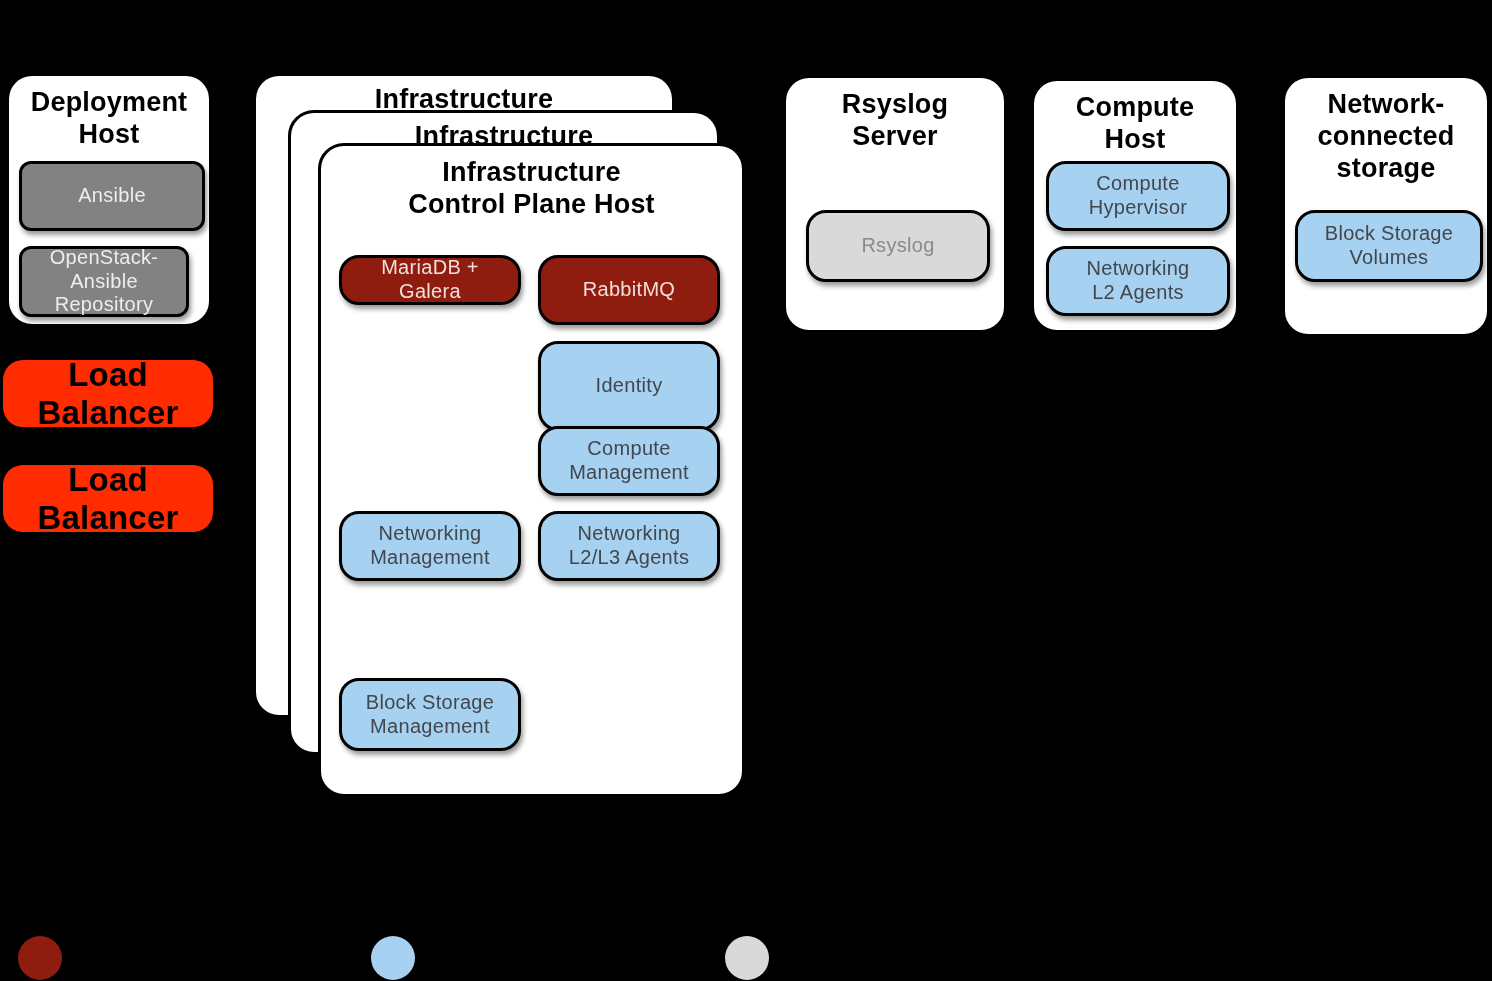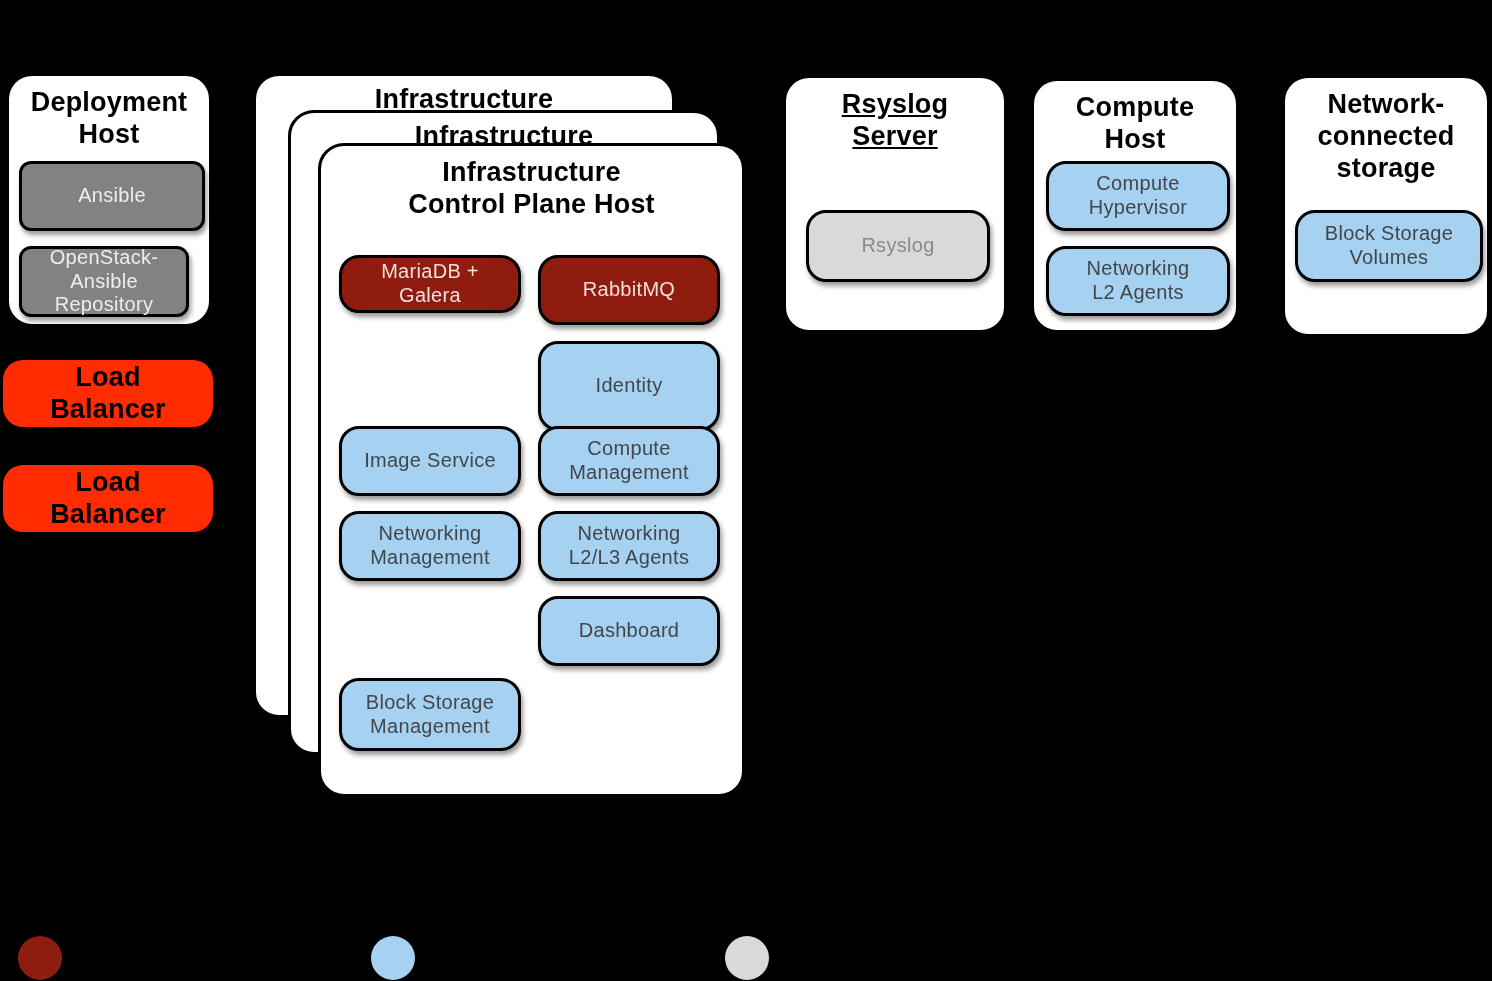--- a/index.html
+++ b/index.html
@@ -26,21 +26,21 @@
     letter-spacing:0.3px;
   }
   .svc.shared{background:#8F1D0F;color:#F2DEDA;}
   .svc.openstack{background:#A7D1F0;color:#41474C;}
   .svc.tool{background:#828282;color:#EDEDED;border-radius:12px;}
   .svc.support{background:#D9D9D9;color:#8A8A8A;}
   .lb{
     position:absolute;box-sizing:border-box;border-radius:20px;
     background:#FF2B01;color:#000000;
     display:flex;align-items:center;justify-content:center;
-    text-align:center;font-weight:bold;font-size:27px;line-height:1.15;
+    text-align:center;font-weight:bold;font-size:33px;line-height:1.15;
     white-space:pre-line;letter-spacing:0.2px;
   }
   .dot{position:absolute;width:44px;height:44px;border-radius:50%;}
   .dot.shared{background:#8F1D0F;}
   .dot.openstack{background:#A7D1F0;}
   .dot.support{background:#D9D9D9;}
 </style>
 </head>
 <body>
 
@@ -64,42 +64,40 @@
 </div>
 <div class="card" style="left:288px;top:110px;width:432px;height:645px;">
   <div class="card-title" style="padding-top:8px;">Infrastructure
 Control Plane Host</div>
 </div>
 
 <div class="card" style="left:318px;top:143px;width:427px;height:654px;">
   <div class="card-title">Infrastructure
 Control Plane Host</div>
 
-  <div class="svc shared" style="left:18px;top:109px;width:182px;height:58px;">MariaDB +
+  <div class="svc shared" style="left:18px;top:109px;width:182px;height:50px;">MariaDB +
 Galera</div>
   <div class="svc shared" style="left:217px;top:109px;width:182px;height:70px;">RabbitMQ</div>
 
   <div class="svc openstack" style="left:217px;top:195px;width:182px;height:90px;">Identity</div>
 
-  <div class="svc openstack" style="left:18px;top:280px;width:182px;height:70px;">Image Service</div>
   <div class="svc openstack" style="left:217px;top:280px;width:182px;height:70px;">Compute
 Management</div>
 
   <div class="svc openstack" style="left:18px;top:365px;width:182px;height:70px;">Networking
 Management</div>
   <div class="svc openstack" style="left:217px;top:365px;width:182px;height:70px;">Networking
 L2/L3 Agents</div>
 
-  <div class="svc openstack" style="left:217px;top:450px;width:182px;height:70px;">Dashboard</div>
 
   <div class="svc openstack" style="left:18px;top:532px;width:182px;height:73px;">Block Storage
 Management</div>
 </div>
 
-<div class="card" style="left:783px;top:75px;width:224px;height:258px;text-decoration:underline;">
+<div class="card" style="left:783px;top:75px;width:224px;height:258px;">
   <div class="card-title">Rsyslog
 Server</div>
   <div class="svc support" style="left:20px;top:132px;width:184px;height:72px;">Rsyslog</div>
 </div>
 
 <div class="card" style="left:1031px;top:78px;width:208px;height:255px;">
   <div class="card-title">Compute
 Host</div>
   <div class="svc openstack" style="left:12px;top:80px;width:184px;height:70px;">Compute
 Hypervisor</div>

